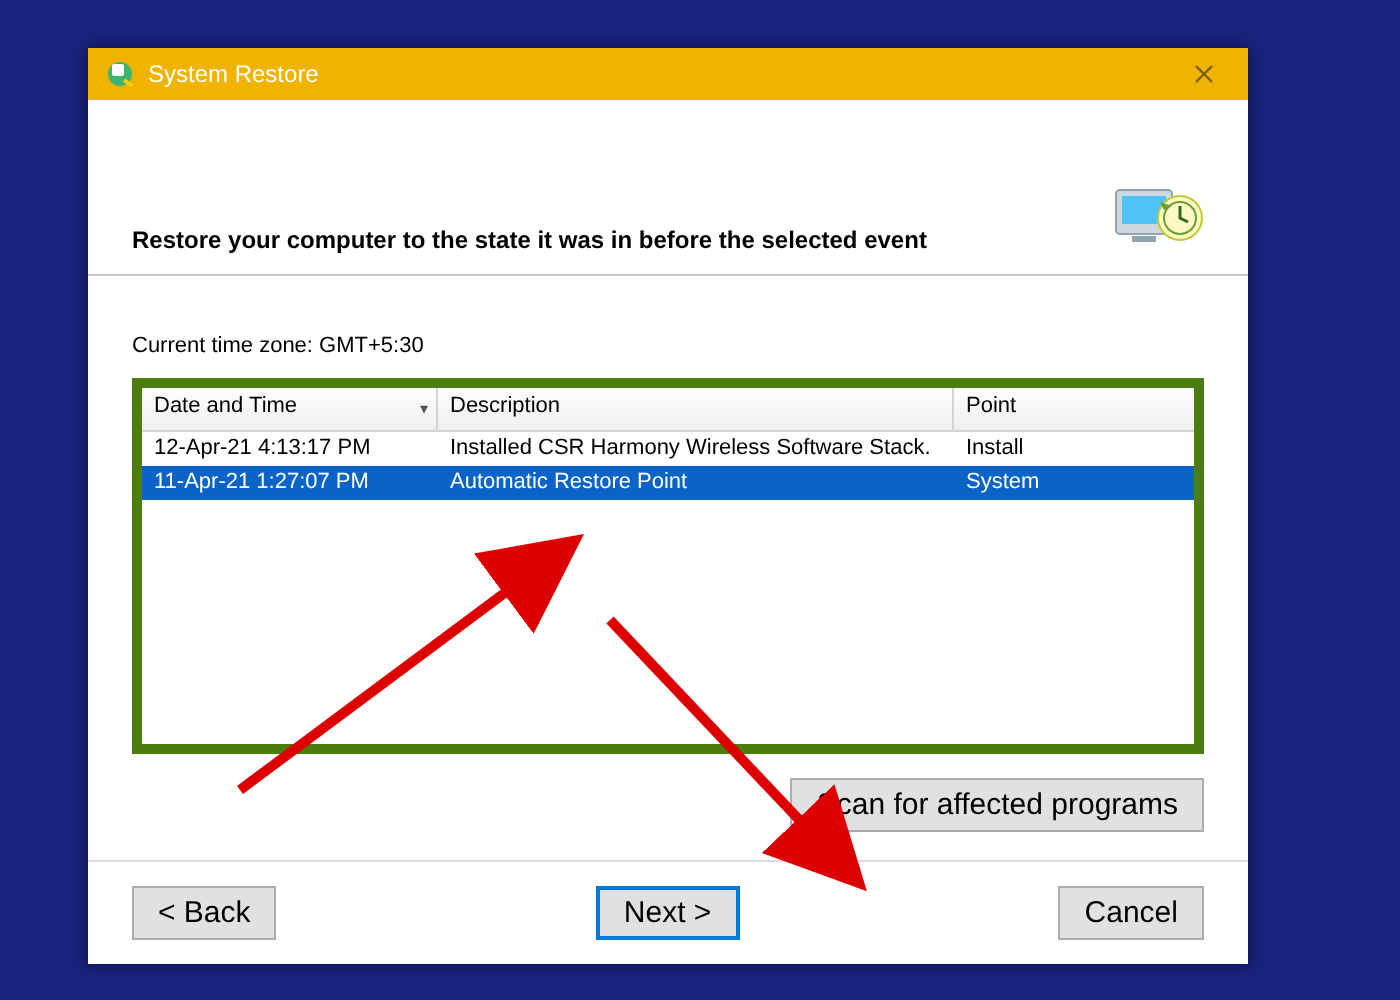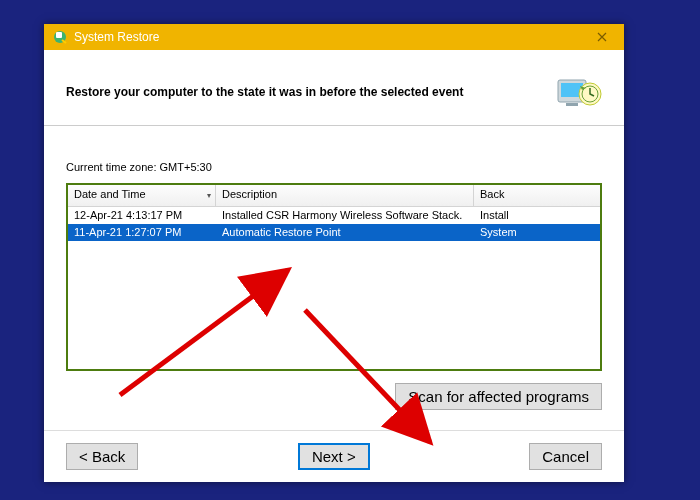--- a/index.html
+++ b/index.html
@@ -48,23 +48,23 @@
     display: flex;
     align-items: center;
     justify-content: center;
     color: #7a5c00;
     font-size: 14px;
     cursor: pointer;
   }
   .header {
     padding: 18px 22px 10px 22px;
     display: flex;
-    align-items: center;
+    align-items: flex-end;
     border-bottom: 1px solid #ccc;
-    height: 76px;
+    height: 88px;
   }
   .header .heading {
     font-weight: bold;
     font-size: 12px;
     flex: 1;
   }
   .header .hero-icon {
     width: 46px;
     height: 40px;
   }
@@ -73,21 +73,21 @@
     flex: 1;
     display: flex;
     flex-direction: column;
     justify-content: center;
   }
   .tz {
     font-size: 11px;
     margin-bottom: 10px;
   }
   .table {
-    border: 2px solid #4d7c0f;
+    border: 5px solid #4d7c0f;
     height: 188px;
     background: #fff;
     overflow: hidden;
     font-size: 11px;
   }
   .thead {
     display: flex;
     background: #fff;
     border-bottom: 1px solid #d4d4d4;
     height: 22px;
@@ -197,21 +197,21 @@
     <div class="table">
       <div class="thead">
         <div class="th c0">
           <span>Date and Time</span>
           <span class="sort">▾</span>
         </div>
         <div class="th c1">
           <span>Description</span>
         </div>
         <div class="th c2">
-          <span>Back</span>
+          <span>Point</span>
         </div>
       </div>
       <div id="tbody">
           <div class="trow">
             <div class="td c0">12-Apr-21 4:13:17 PM</div>
             <div class="td c1">Installed CSR Harmony Wireless Software Stack.</div>
             <div class="td c2">Install</div>
           </div>
           <div class="trow selected">
             <div class="td c0">11-Apr-21 1:27:07 PM</div>

